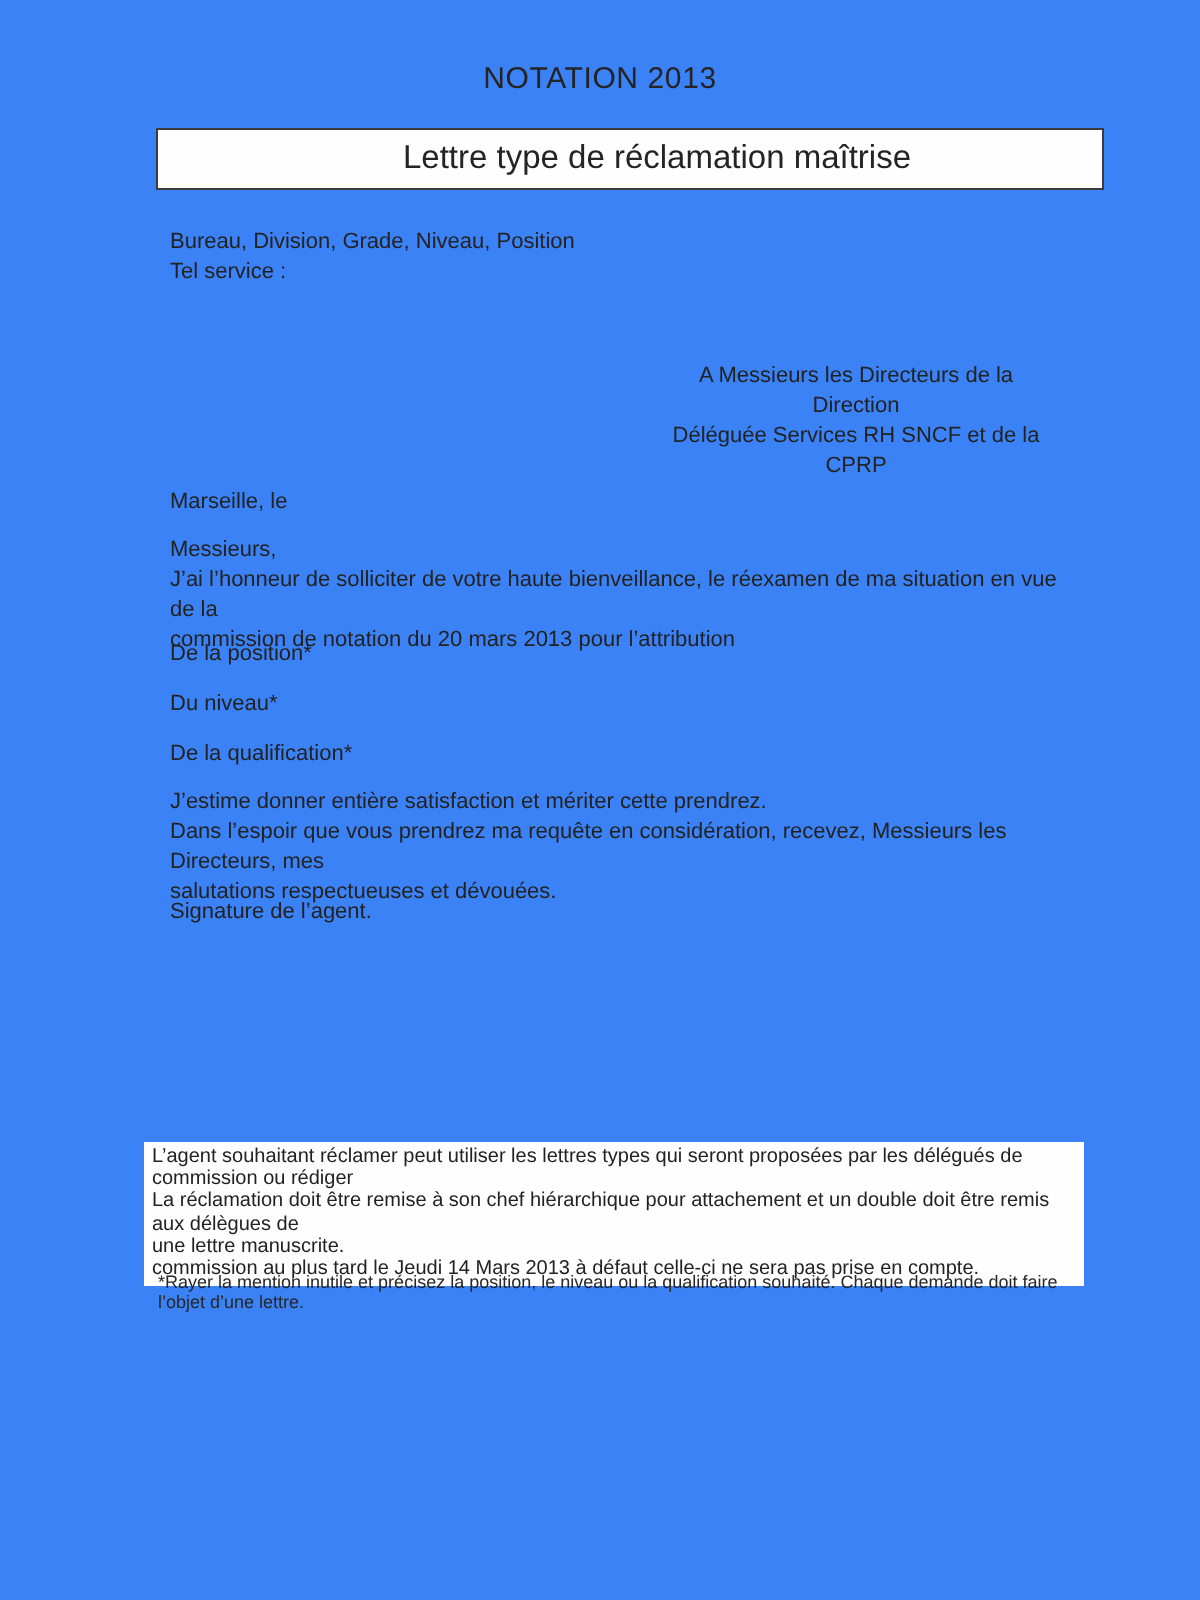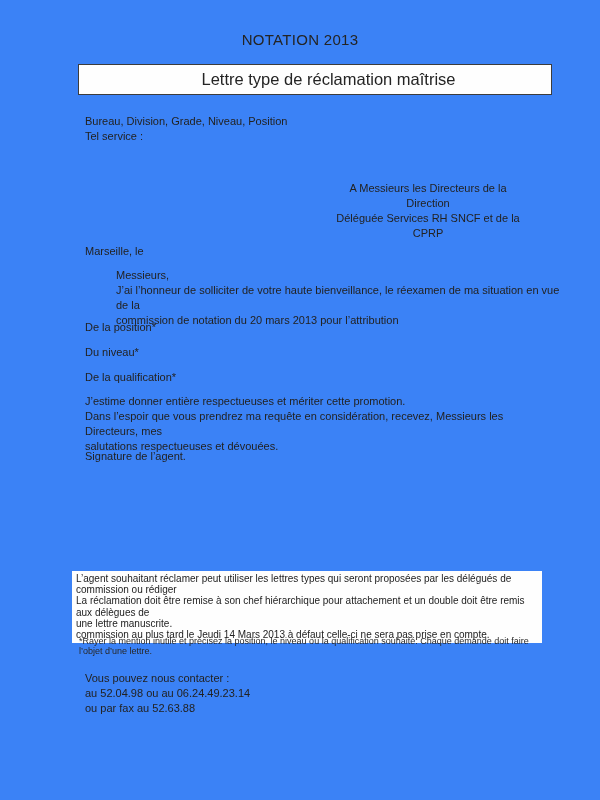--- a/index.html
+++ b/index.html
@@ -46,21 +46,21 @@
     color: #222222;
   }
   .sender-block { top: 114px; left: 85px; }
   .recipient-block {
     top: 181px;
     left: 330px;
     width: 196px;
     text-align: center;
   }
   .place-date { top: 244px; left: 85px; }
-  .salutation-block { top: 268px; left: 85px; width: 452px; margin-left: 31px; }
+  .salutation-block { top: 268px; left: 85px; width: 452px; }
   .option-position { top: 320px; left: 85px; }
   .option-niveau { top: 345px; left: 85px; }
   .option-qualification { top: 370px; left: 85px; }
   .closing-block { top: 394px; left: 85px; width: 452px; }
   .signature { top: 449px; left: 85px; }
 
   .rappel-heading {
     top: 572px;
     left: 79px;
     font-size: 11px;
@@ -115,37 +115,32 @@
     <div>Messieurs,</div>
     <div>J’ai l’honneur de solliciter de votre haute bienveillance, le réexamen de ma situation en vue de la</div>
     <div>commission de notation du 20 mars 2013 pour l’attribution</div>
   </div>
 
   <div class="abs body-text option-position">De la position*</div>
   <div class="abs body-text option-niveau">Du niveau*</div>
   <div class="abs body-text option-qualification">De la qualification*</div>
 
   <div class="abs body-text closing-block">
-    <div>J’estime donner entière respectueuses et mériter cette promotion.</div>
+    <div>J’estime donner entière satisfaction et mériter cette prendrez.</div>
     <div>Dans l’espoir que vous prendrez ma requête en considération, recevez, Messieurs les Directeurs, mes</div>
     <div>salutations respectueuses et dévouées.</div>
   </div>
 
   <div class="abs body-text signature">Signature de l’agent.</div>
 
   <div class="abs rappel-heading">Rappel</div>
 
   <div class="abs rappel-box">
     <div>L’agent souhaitant réclamer peut utiliser les lettres types qui seront proposées par les délégués de commission ou rédiger</div>
     <div>La réclamation doit être remise à son chef hiérarchique pour attachement et un double doit être remis aux délègues de</div>
     <div>une lettre manuscrite.</div>
     <div>commission au plus tard le Jeudi 14 Mars 2013 à défaut celle-ci ne sera pas prise en compte.</div>
   </div>
 
   <div class="abs footnote">*Rayer la mention inutile et précisez la position, le niveau ou la qualification souhaité. Chaque demande doit faire l’objet d’une lettre.</div>
 
-  <div class="abs body-text contact-block">
-    <div>Vous pouvez nous contacter :</div>
-    <div>au 52.04.98 ou au 06.24.49.23.14</div>
-    <div>ou par fax au 52.63.88</div>
-  </div>
 
 </div>
 
 </body></html>

